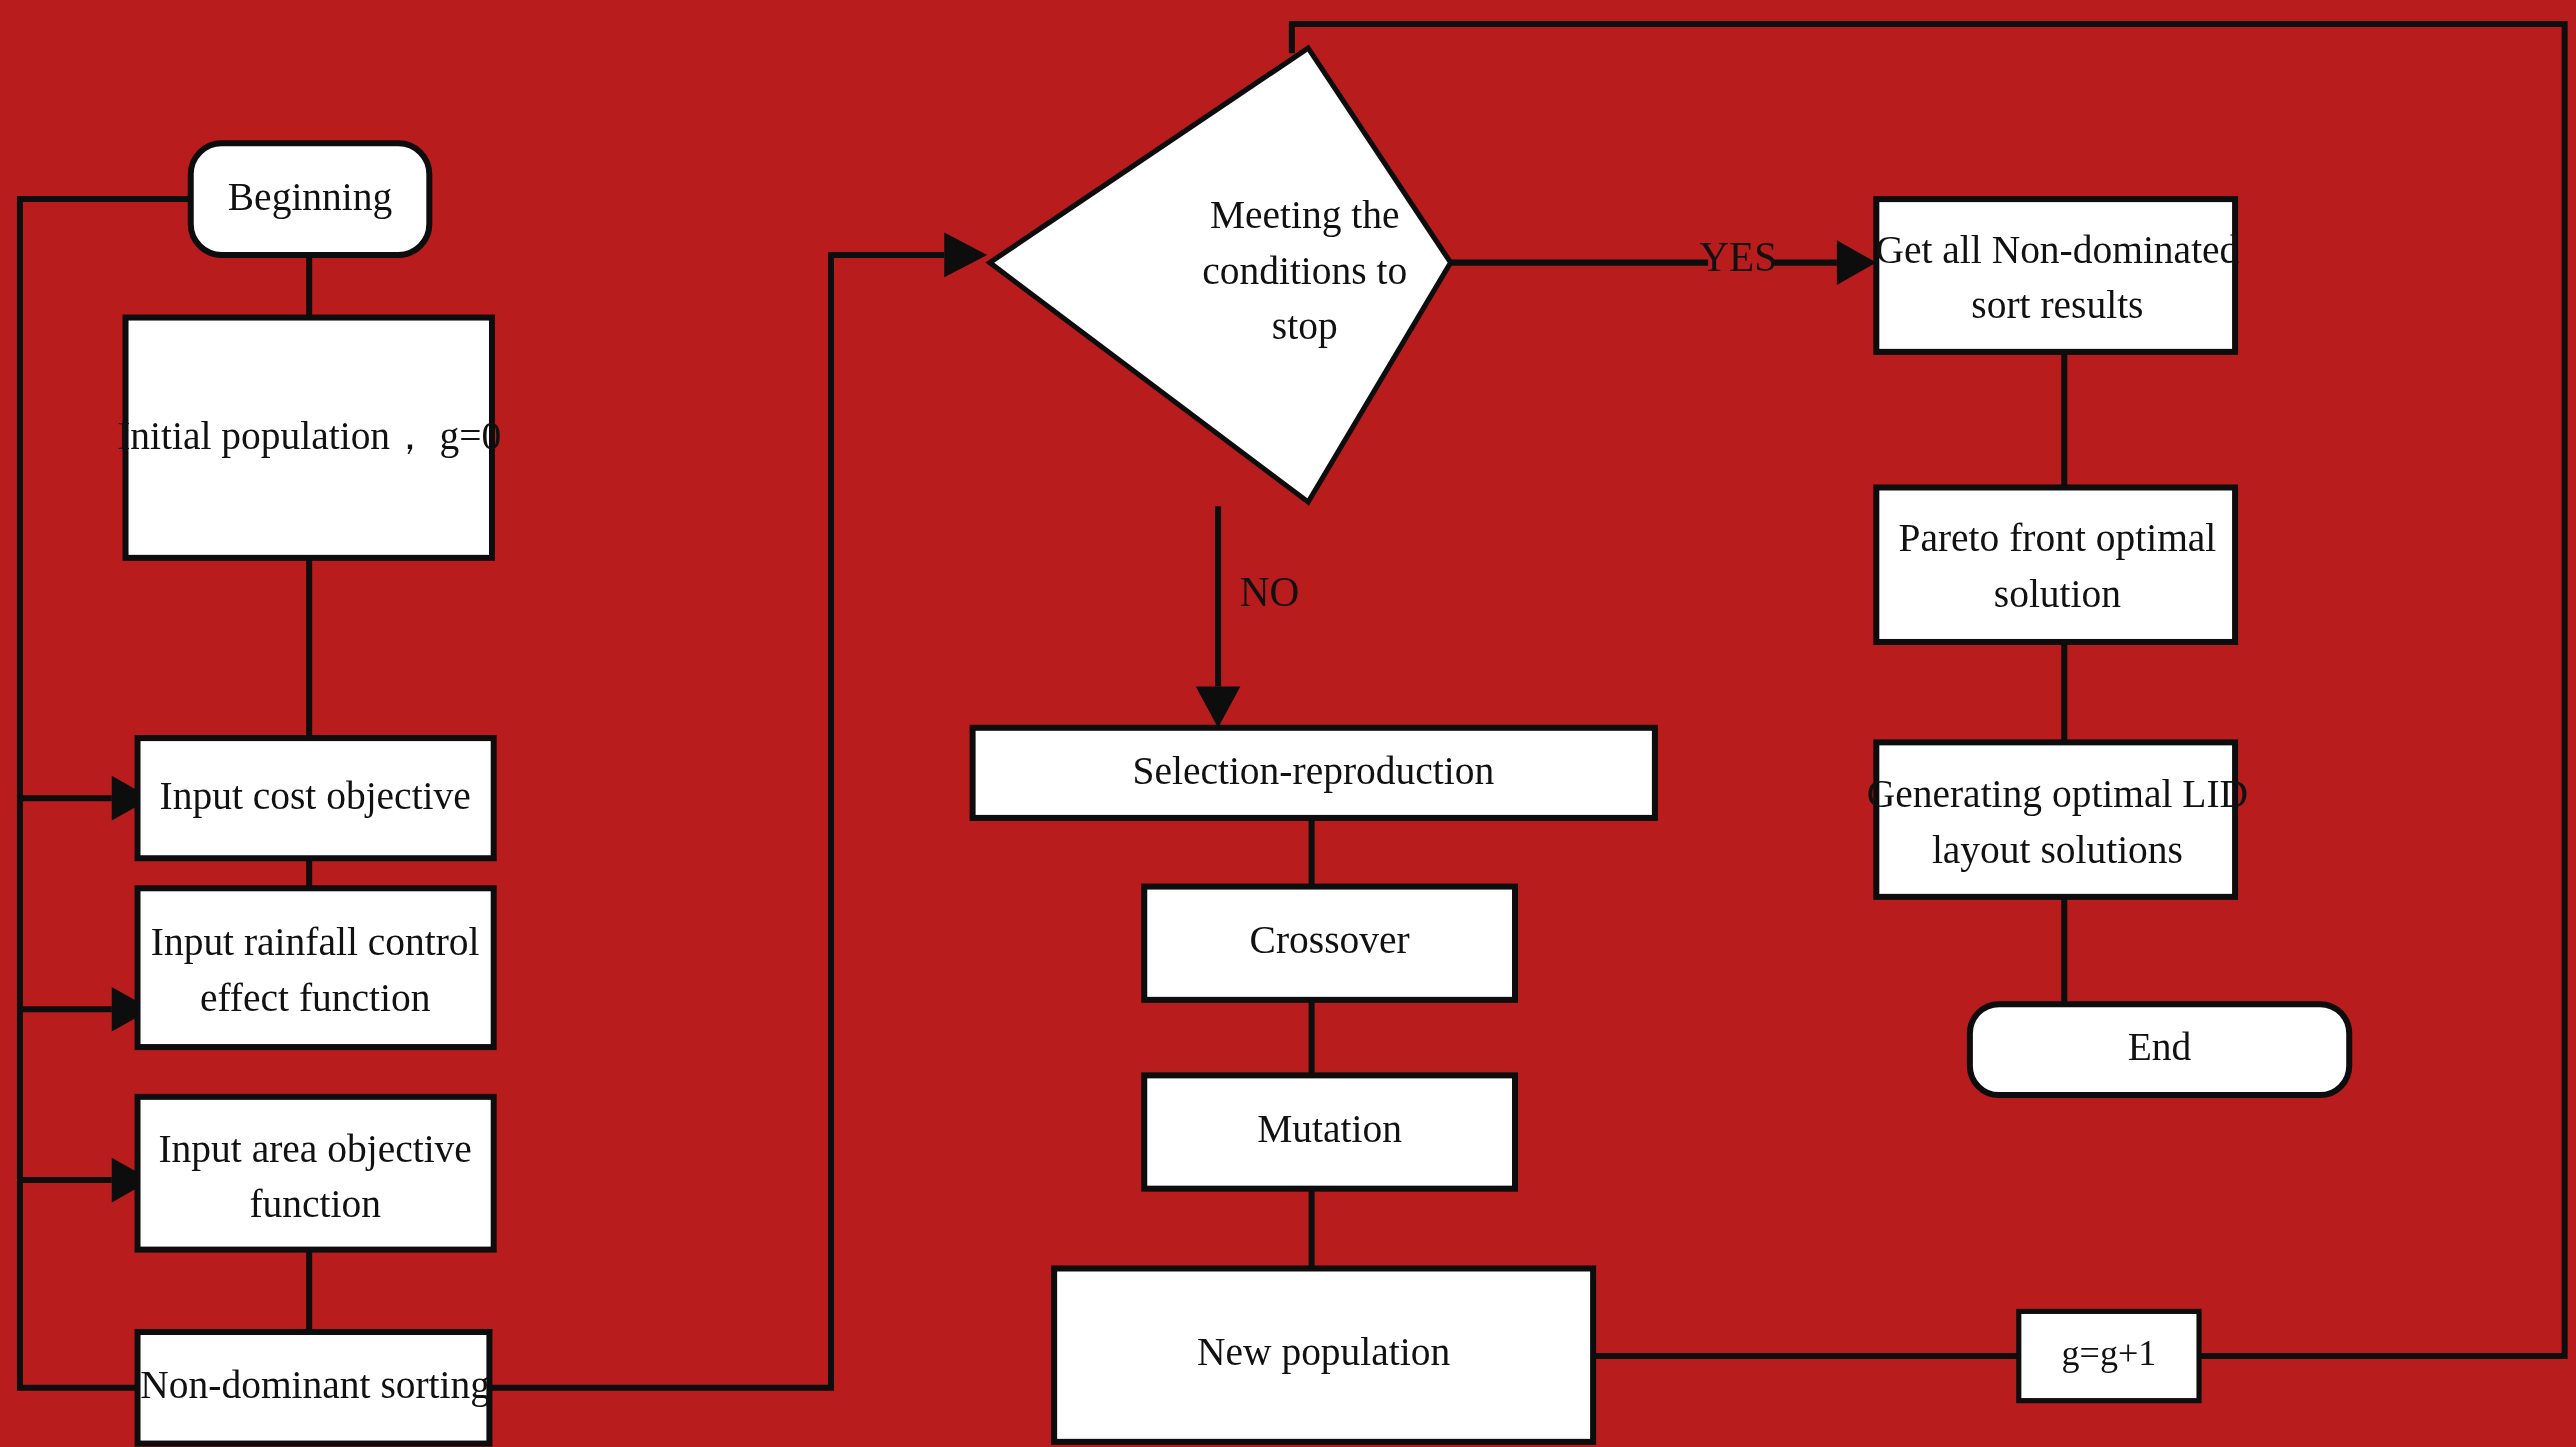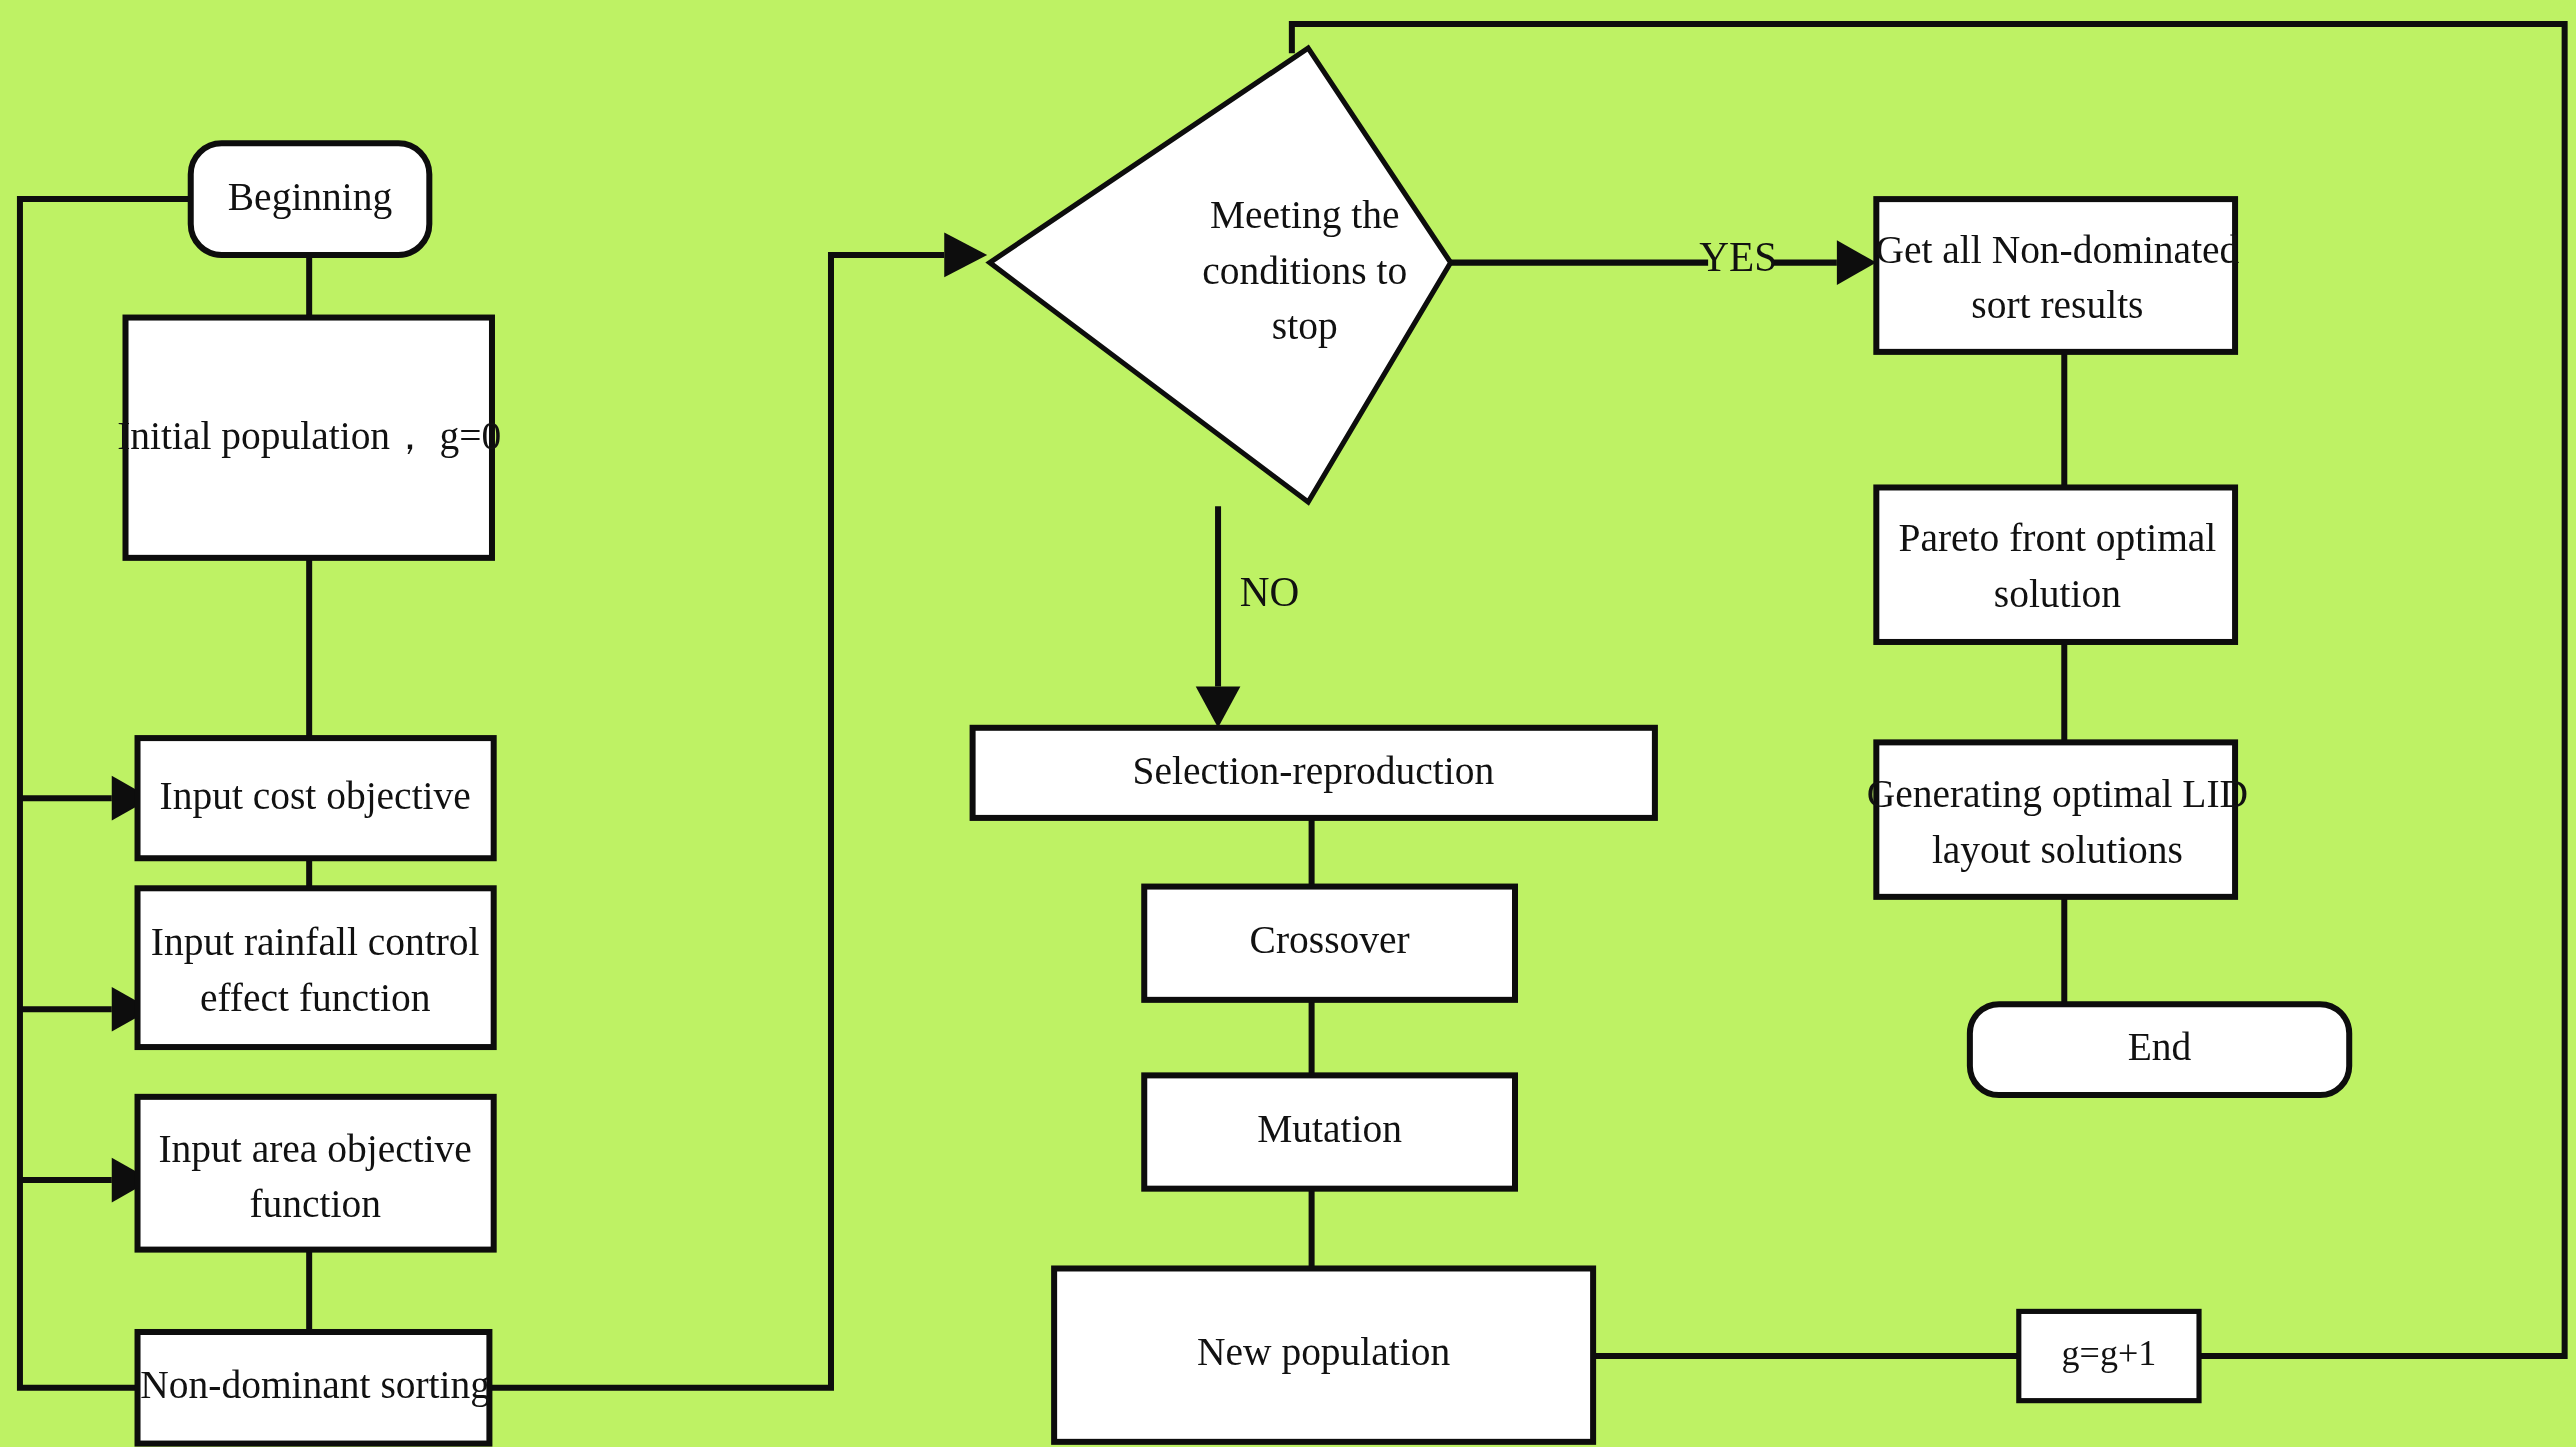--- a/index.html
+++ b/index.html
@@ -7,21 +7,21 @@
     padding: 0;
     background: #ffffff;
   }
   body {
     font-family: "Liberation Serif", "DejaVu Serif", serif;
   }
   #flowchart-root {
     position: relative;
     width: 2576px;
     height: 1447px;
-    background: #bef264;
+    background: #b91c1c;
     overflow: hidden;
   }
   svg#flow-svg {
     position: absolute;
     top: 0;
     left: 0;
     width: 2576px;
     height: 1447px;
     display: block;
   }

